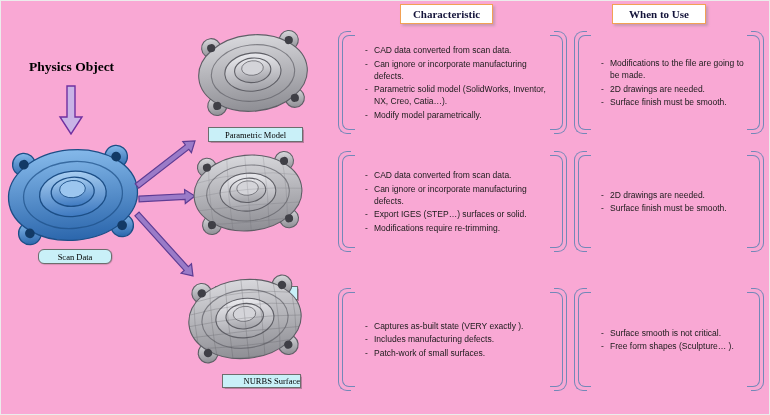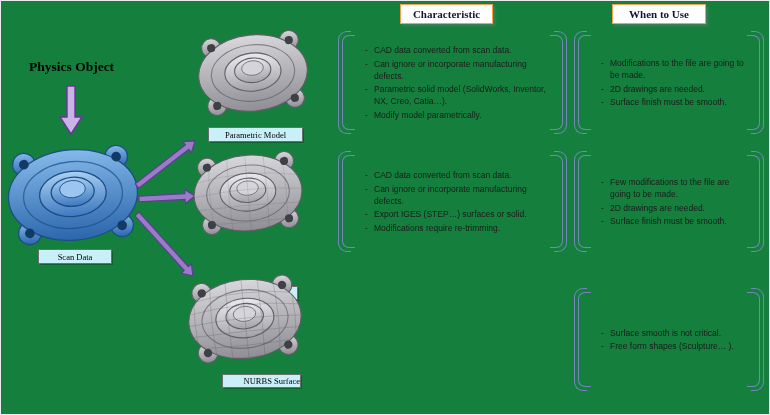--- a/index.html
+++ b/index.html
@@ -1,17 +1,17 @@
 <!DOCTYPE html>
 <html><head>
 <meta charset="utf-8">
 <style>
   html,body{margin:0;padding:0;background:#fff;}
   #stage{
-    position:relative;width:770px;height:415px;background:#15803d;
+    position:relative;width:770px;height:415px;background:#f9a8d4;
     border:1px solid #ececec;box-sizing:border-box;overflow:hidden;
     font-family:"Liberation Sans",sans-serif;
   }
   
   .col-header{
     position:absolute;background:#fff;border:1.6px solid #F2A154;
     display:flex;align-items:center;justify-content:center;
     font-family:"Liberation Serif",serif;font-weight:bold;font-size:11px;color:#14143a;
     box-shadow:1.5px 1.5px 2.5px rgba(130,130,130,.4);box-sizing:border-box;
   }
@@ -20,21 +20,21 @@
   
   .physics-title{position:absolute;left:28px;top:58px;font-family:"Liberation Serif",serif;
     font-weight:bold;font-size:13.5px;color:#000;}
   
   .model-label{
     position:absolute;background:#C9F0F8;border:0.8px solid #6d6d6d;
     display:flex;align-items:center;justify-content:center;
     font-family:"Liberation Serif",serif;font-weight:normal;font-size:8.5px;color:#000;
     box-shadow:0.5px 0.5px 1px rgba(0,0,0,.25);box-sizing:border-box;white-space:nowrap;
   }
-  #lbl-scan{left:37px;top:248px;width:74px;height:15px;}
+  #lbl-scan{left:37px;top:248px;width:74px;height:15px;border-radius:6px;}
   #lbl-parametric{left:207px;top:126px;width:95px;height:15px;}
   #lbl-hybrid{left:214px;top:237px;width:83px;height:14px;margin-top:48px;}
   #lbl-nurbs{left:221px;top:373px;width:79px;height:14px;justify-content:flex-end;}
   
   .panel{position:absolute;display:flex;flex-direction:column;justify-content:center;box-sizing:border-box;}
   .bracket{position:absolute;width:13px;border:1.3px solid #7388B8;box-sizing:border-box;}
   .b-left{left:0;top:0;bottom:0;border-right:none;border-radius:9px 0 0 9px;}
   .b-left-in{left:4px;top:4px;bottom:4px;border-right:none;border-radius:7px 0 0 7px;}
   .b-right{right:0;top:0;bottom:0;border-left:none;border-radius:0 9px 9px 0;}
   .b-right-in{right:4px;top:4px;bottom:4px;border-left:none;border-radius:0 7px 7px 0;}
@@ -241,40 +241,50 @@
     <div class="bracket b-right"></div>
     <div class="bracket b-right-in"></div>
     <ul>
       <li>CAD data converted from scan data.</li>
       <li>Can ignore or incorporate manufacturing defects.</li>
       <li>Export IGES (STEP…) surfaces or solid.</li>
       <li>Modifications require re-trimming.</li>
     </ul>
   </div>
 
+  <div class="panel" id="p-char-3">
+    <div class="bracket b-left"></div>
+    <div class="bracket b-left-in"></div>
+    <div class="bracket b-right"></div>
+    <div class="bracket b-right-in"></div>
+    <ul>
+      <li>Captures as-built state (VERY exactly ).</li>
+      <li>Includes manufacturing defects.</li>
+      <li>Patch-work of small surfaces.</li>
+    </ul>
+  </div>
 
   <div class="panel" id="p-when-1">
     <div class="bracket b-left"></div>
     <div class="bracket b-left-in"></div>
     <div class="bracket b-right"></div>
     <div class="bracket b-right-in"></div>
     <ul>
       <li>Modifications to the file are going to be made.</li>
       <li>2D drawings are needed.</li>
       <li>Surface finish must be smooth.</li>
     </ul>
   </div>
 
   <div class="panel" id="p-when-2">
     <div class="bracket b-left"></div>
     <div class="bracket b-left-in"></div>
     <div class="bracket b-right"></div>
     <div class="bracket b-right-in"></div>
     <ul>
-      <li>Few modifications to the file are going to be made.</li>
       <li>2D drawings are needed.</li>
       <li>Surface finish must be smooth.</li>
     </ul>
   </div>
 
   <div class="panel" id="p-when-3">
     <div class="bracket b-left"></div>
     <div class="bracket b-left-in"></div>
     <div class="bracket b-right"></div>
     <div class="bracket b-right-in"></div>

